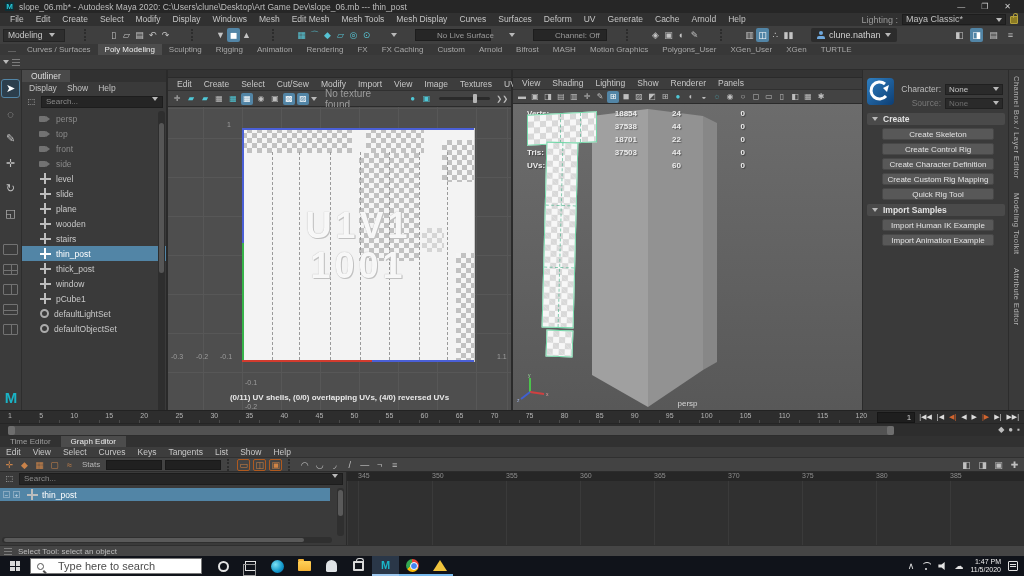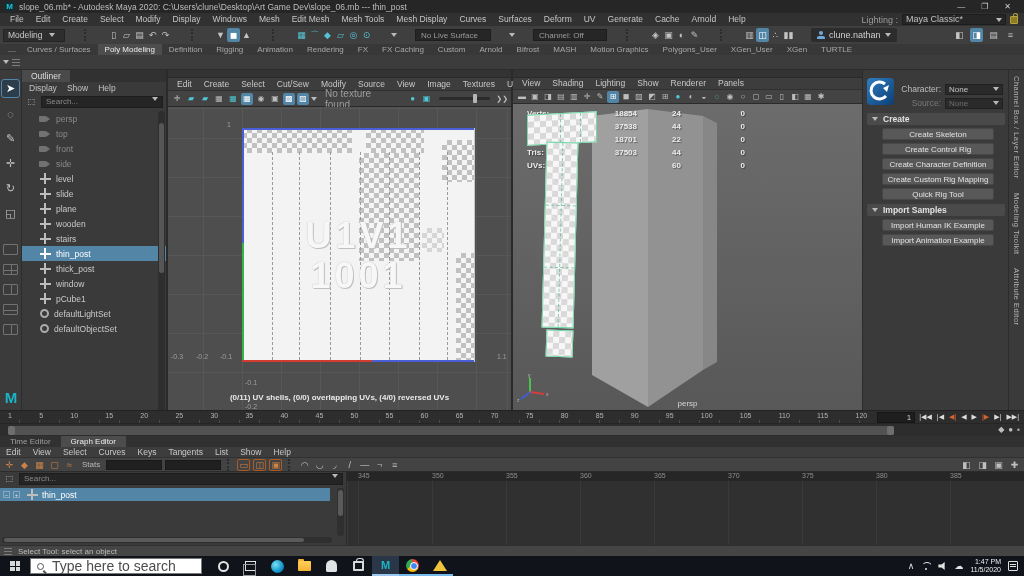--- a/index.html
+++ b/index.html
@@ -18,21 +18,21 @@
   .wsBox .caret{margin-left:auto}
   .lock{width:8px;height:8px;border:1px solid #b5a23c;border-radius:1px;position:relative;background:#8d7c22}
   .lock::before{content:"";position:absolute;left:1.5px;top:-4px;width:3px;height:4px;border:1px solid #b5a23c;border-bottom:none;border-radius:3px 3px 0 0}
   
   .statusline{left:0;top:26px;width:1024px;height:18px;background:#3f3f3f;display:flex;align-items:center;gap:16px;padding:0 3px}
   .dd{height:13px;background:#2e2e2e;border:1px solid #242424;display:flex;align-items:center;padding:0 4px;gap:6px;font-size:8.5px;color:#c9c9c9}
   .sep{width:4px;height:12px;border-left:2px dotted #2c2c2c;margin:0 3px}
   .sicon{width:13px;height:14px;display:flex;align-items:center;justify-content:center;font-size:9px;color:#c4c4c4;border-radius:2px;flex:none}
   .sicon.teal{color:#56c3d3}
   .sicon.active{background:#5285a6;color:#fff}
-  .field{background:#262626;border:1px solid #1d1d1d;height:12px;display:flex;align-items:center;padding:0 5px;color:#9b9b9b;font-size:8px;white-space:nowrap}
+  .field{background:#262626;border:1px solid #1d1d1d;height:12px;display:flex;align-items:center;padding:0 21px;color:#9b9b9b;font-size:8px;white-space:nowrap}
   .userchip{height:14px;background:#2c2c2c;border-radius:2px;display:flex;align-items:center;gap:4px;padding:0 6px;color:#cfcfcf}
   .person{width:8px;height:8px;position:relative}
   .person::before{content:"";position:absolute;left:2px;top:0;width:4px;height:4px;border-radius:50%;background:#6fa8dc}
   .person::after{content:"";position:absolute;left:0;top:4.5px;width:8px;height:3.5px;border-radius:2px 2px 0 0;background:#6fa8dc}
   .rtoggles{margin-left:auto;display:flex;gap:4px;padding-right:4px}
   
   .shelftabs{left:0;top:44px;width:1024px;height:11px;background:#383838;display:flex;align-items:flex-end;font-size:8px;color:#a8a8a8;padding-left:4px}
   .shelftabs .lead{width:16px;color:#8b8b8b;text-align:center}
   .stab{padding:1px 7px;white-space:nowrap}
   .stab.active{background:#4d4d4d;color:#ececec}
@@ -79,21 +79,21 @@
   .uvcanvas{flex:1;position:relative;background:#4e4e4e;overflow:hidden;
     background-image:repeating-linear-gradient(90deg,#575757 0 1px,transparent 1px 39px),repeating-linear-gradient(0deg,#575757 0 1px,transparent 1px 39px);background-position:-4px 2px}
   .uvsquare{position:absolute;left:74px;top:21px;width:233px;height:234px;background:#f3f3f3}
   .checker{background-color:#f6f6f6;background-image:
     linear-gradient(45deg,#b9b9b9 25%,transparent 25%,transparent 75%,#b9b9b9 75%),
     linear-gradient(45deg,#b9b9b9 25%,transparent 25%,transparent 75%,#b9b9b9 75%);
     background-size:10px 10px;background-position:0 0,5px 5px}
   .uvchunk{position:absolute;opacity:.85}
   .seam{position:absolute;top:24px;bottom:2px;border-left:1px dashed #9a9a9a}
   .uvedge{position:absolute}
-  .watermark{position:absolute;left:0;right:0;top:88px;text-align:center;font-weight:bold;font-size:36px;color:rgba(255,255,255,.92);text-shadow:0 0 1px #9e9e9e,1px 1px 0 #c4c4c4;line-height:40px;letter-spacing:4px}
+  .watermark{position:absolute;left:0;right:0;top:78px;text-align:center;font-weight:bold;font-size:36px;color:rgba(255,255,255,.92);text-shadow:0 0 1px #9e9e9e,1px 1px 0 #c4c4c4;line-height:40px;letter-spacing:4px}
   .uvlabel{position:absolute;font-size:7px;color:#9d9d9d}
   .uvstatus{position:absolute;left:0;right:0;bottom:8px;text-align:center;font-size:8px;font-weight:bold;color:#e9e9e9}
   
   .vpanel{left:513px;top:70px;width:349px;height:340px;background:#393939;display:flex;flex-direction:column}
   .vtoolbar{height:14px;font-size:8px}
   .vicon{width:12px;height:12px;display:flex;align-items:center;justify-content:center;font-size:8px;color:#bdbdbd;border-radius:2px;flex:none}
   .vicon.teal{color:#4fc7d6}
   .vicon.active{background:#5285a6;color:#fff}
   .vcanvas{flex:1;position:relative;background:linear-gradient(#6c6c6c,#585858);overflow:hidden}
   .colface{position:absolute;left:0;top:0;width:349px;height:308px}
@@ -163,21 +163,21 @@
   .gruler{position:absolute;left:0;right:0;top:0;height:9px;background:rgba(38,38,38,.9);display:flex;padding-left:11px;font-size:7px;color:#8e8e8e}
   .gruler span{width:74px;flex:none}
   
   .helpline{left:0;top:545px;width:1024px;height:11px;background:#454545;display:flex;align-items:center;gap:6px;padding:0 4px;font-size:8px;color:#bcbcbc;border-top:1px solid #2f2f2f}
   .gripicon{width:8px;height:7px;background:repeating-linear-gradient(0deg,#7c7c7c 0 1px,transparent 1px 3px)}
   
   .taskbar{left:0;top:556px;width:1024px;height:20px;background:#10131a;display:flex;align-items:center;color:#e8e8e8}
   .startbtn{width:30px;height:20px;display:flex;align-items:center;justify-content:center}
   .winlogo{width:10px;height:10px;display:grid;grid-template-columns:1fr 1fr;gap:1px}
   .winlogo i{background:#d9d9d9}
-  .tsearch{width:172px;height:16px;background:#fff;border:1px solid #7a7a7a;display:flex;align-items:center;gap:8px;padding:0 6px;color:#4c4c4c;font-size:14px}
+  .tsearch{width:172px;height:16px;background:#fff;border:1px solid #7a7a7a;display:flex;align-items:center;gap:14px;padding:0 6px;color:#4c4c4c;font-size:11px}
   .mag{width:7px;height:7px;border:1.5px solid #555;border-radius:50%;position:relative;flex:none}
   .mag::after{content:"";position:absolute;left:6px;top:6px;width:4px;height:1.5px;background:#555;transform:rotate(45deg);transform-origin:0 0}
   .ticon{width:27px;height:20px;display:flex;align-items:center;justify-content:center;position:relative}
   .ticon.running{border-bottom:2px solid #76b9ed}
   .ticon.activeapp{background:#2a3748;border-bottom:2px solid #9cc7ee}
   .cortana{width:11px;height:11px;border:2px solid #e4e4e4;border-radius:50%}
   .taskview{width:11px;height:10px;border:1px solid #e4e4e4;position:relative;background:transparent}
   .taskview::before{content:"";position:absolute;left:-3px;top:2px;width:11px;height:10px;border:1px solid #9a9a9a}
   .edge{width:13px;height:13px;border-radius:50%;background:radial-gradient(circle at 35% 35%,#7ce0f5,#1096c9 60%,#0a5e9c)}
   .folder{width:13px;height:10px;background:linear-gradient(#ffd058,#f5b335);border-radius:1px;position:relative}
@@ -310,21 +310,21 @@
         <span class="sicon">≡</span>
       </span>
   </div>
 
   <div class="abs shelftabs">
     <span class="lead">—</span>
     <span style="display:flex">
 
     <span class="stab">Curves / Surfaces</span>
         <span class="stab active">Poly Modeling</span>
-        <span class="stab">Definition</span>
+        <span class="stab">Sculpting</span>
         <span class="stab">Rigging</span>
         <span class="stab">Animation</span>
         <span class="stab">Rendering</span>
         <span class="stab">FX</span>
         <span class="stab">FX Caching</span>
         <span class="stab">Custom</span>
         <span class="stab">Arnold</span>
         <span class="stab">Bifrost</span>
         <span class="stab">MASH</span>
         <span class="stab">Motion Graphics</span>
@@ -458,21 +458,21 @@
 
   <div class="abs uvpanel">
     <div class="pframe"></div>
     <div class="pmenus">
 
     <span class="mi">Edit</span>
         <span class="mi">Create</span>
         <span class="mi">Select</span>
         <span class="mi">Cut/Sew</span>
         <span class="mi">Modify</span>
-        <span class="mi">Source</span>
+        <span class="mi">Import</span>
         <span class="mi">View</span>
         <span class="mi">Image</span>
         <span class="mi">Textures</span>
         <span class="mi">UV Sets</span>
         <span class="mi">Panels</span>
       </div>
     <div class="ptoolbar uvtoolbar">
       <span style="display:flex;gap:2px">
 
       <span class="vicon">✛</span>

